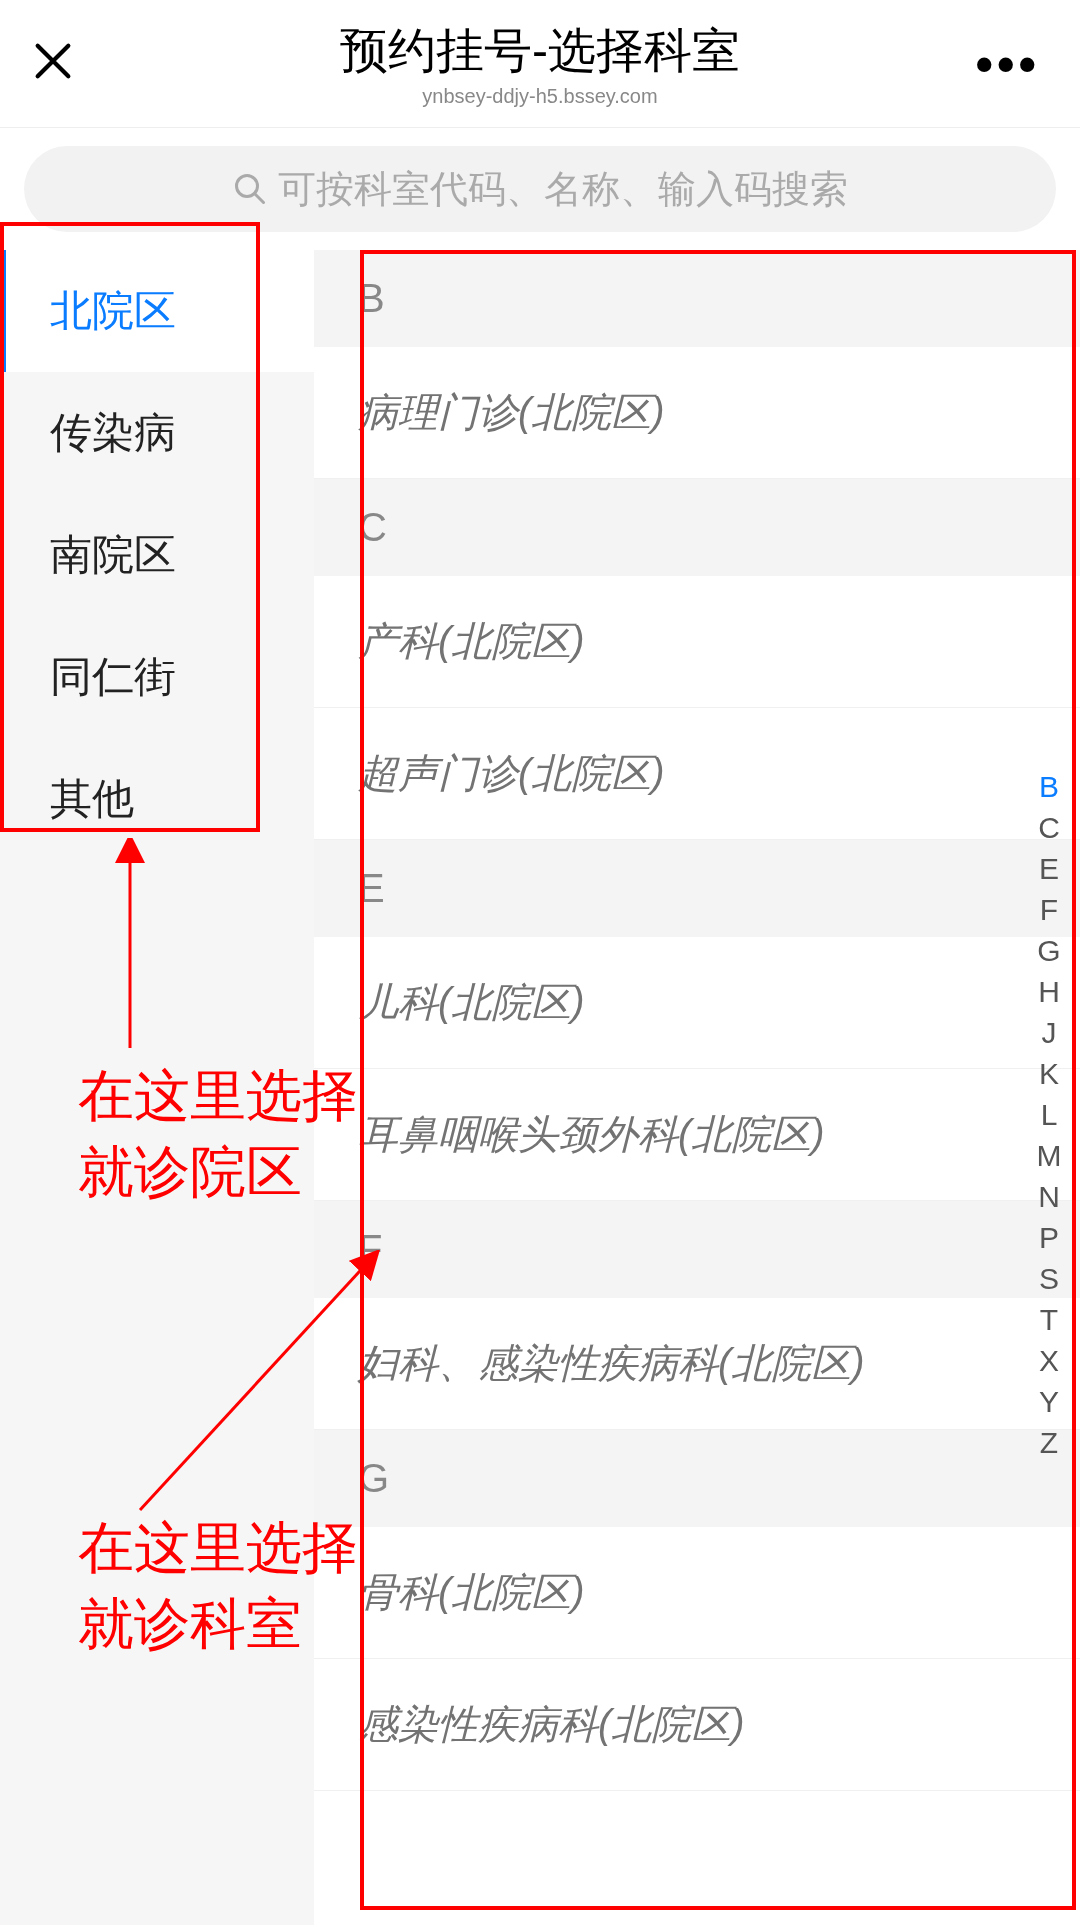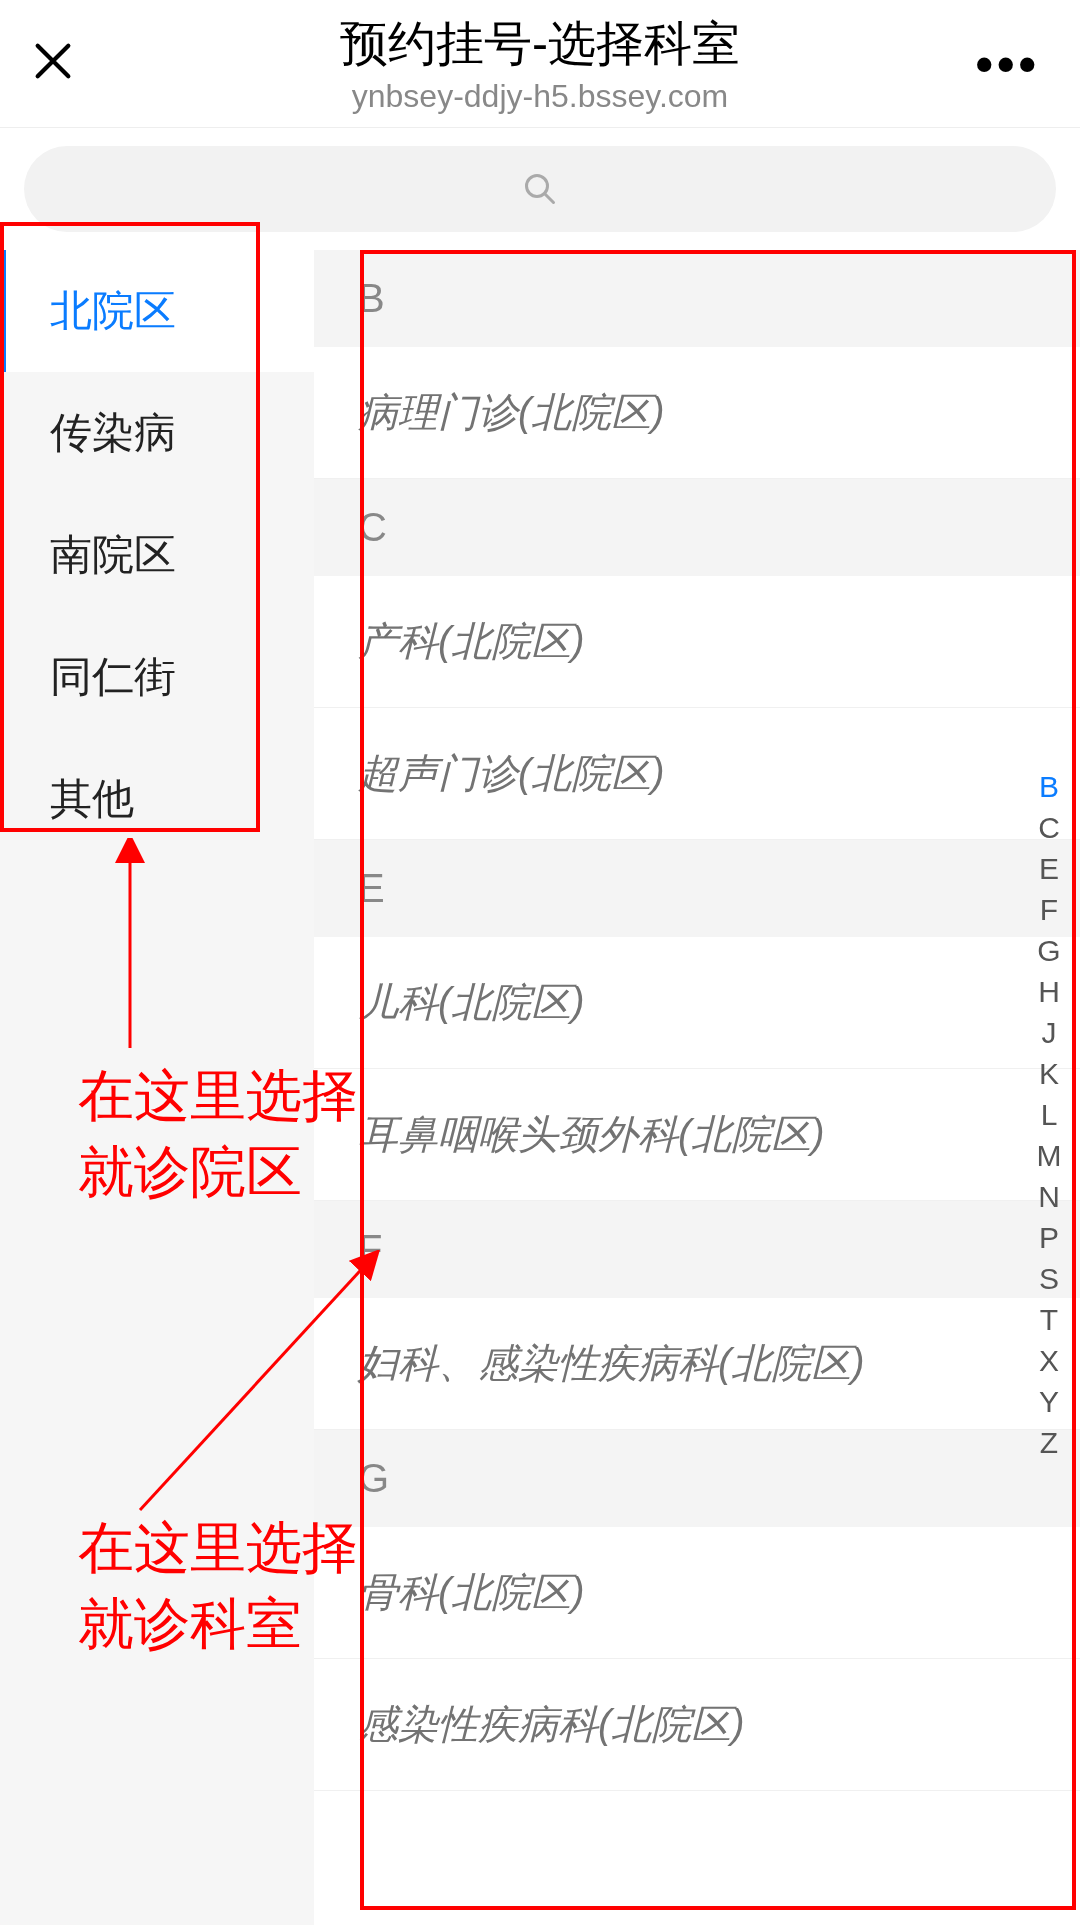--- a/index.html
+++ b/index.html
@@ -32,21 +32,21 @@
       position: absolute;
       left: 0; right: 0;
       pointer-events: none;
     }
     .header-title {
       font-size: 48px;
       font-weight: 400;
       color: #000;
     }
     .header-sub {
-      font-size: 32px;
+      font-size: 20px;
       color: #888;
       margin-top: 2px;
     }
     .more-btn {
       position: absolute;
       right: 40px;
       font-size: 50px;
       font-weight: 900;
       letter-spacing: 4px;
       cursor: pointer;
@@ -176,20 +176,21 @@
 </div>
 
 <div class="search-wrap">
   <div class="search-bar">
     <span class="search-icon">
       <svg width="36" height="36" viewBox="0 0 24 24">
           <circle cx="10" cy="10" r="7" stroke="#aaa" stroke-width="2" fill="none"></circle>
           <line x1="15" y1="15" x2="21" y2="21" stroke="#aaa" stroke-width="2" stroke-linecap="round"></line>
         </svg>
     </span>
+    <span>可按科室代码、名称、输入码搜索</span>
   </div>
 </div>
 
 <div class="content">
   <div class="sidebar">
     <div class="sidebar-item active">
         <span>北院区</span>
       </div>
     <div class="sidebar-item">
         <span>传染病</span>

